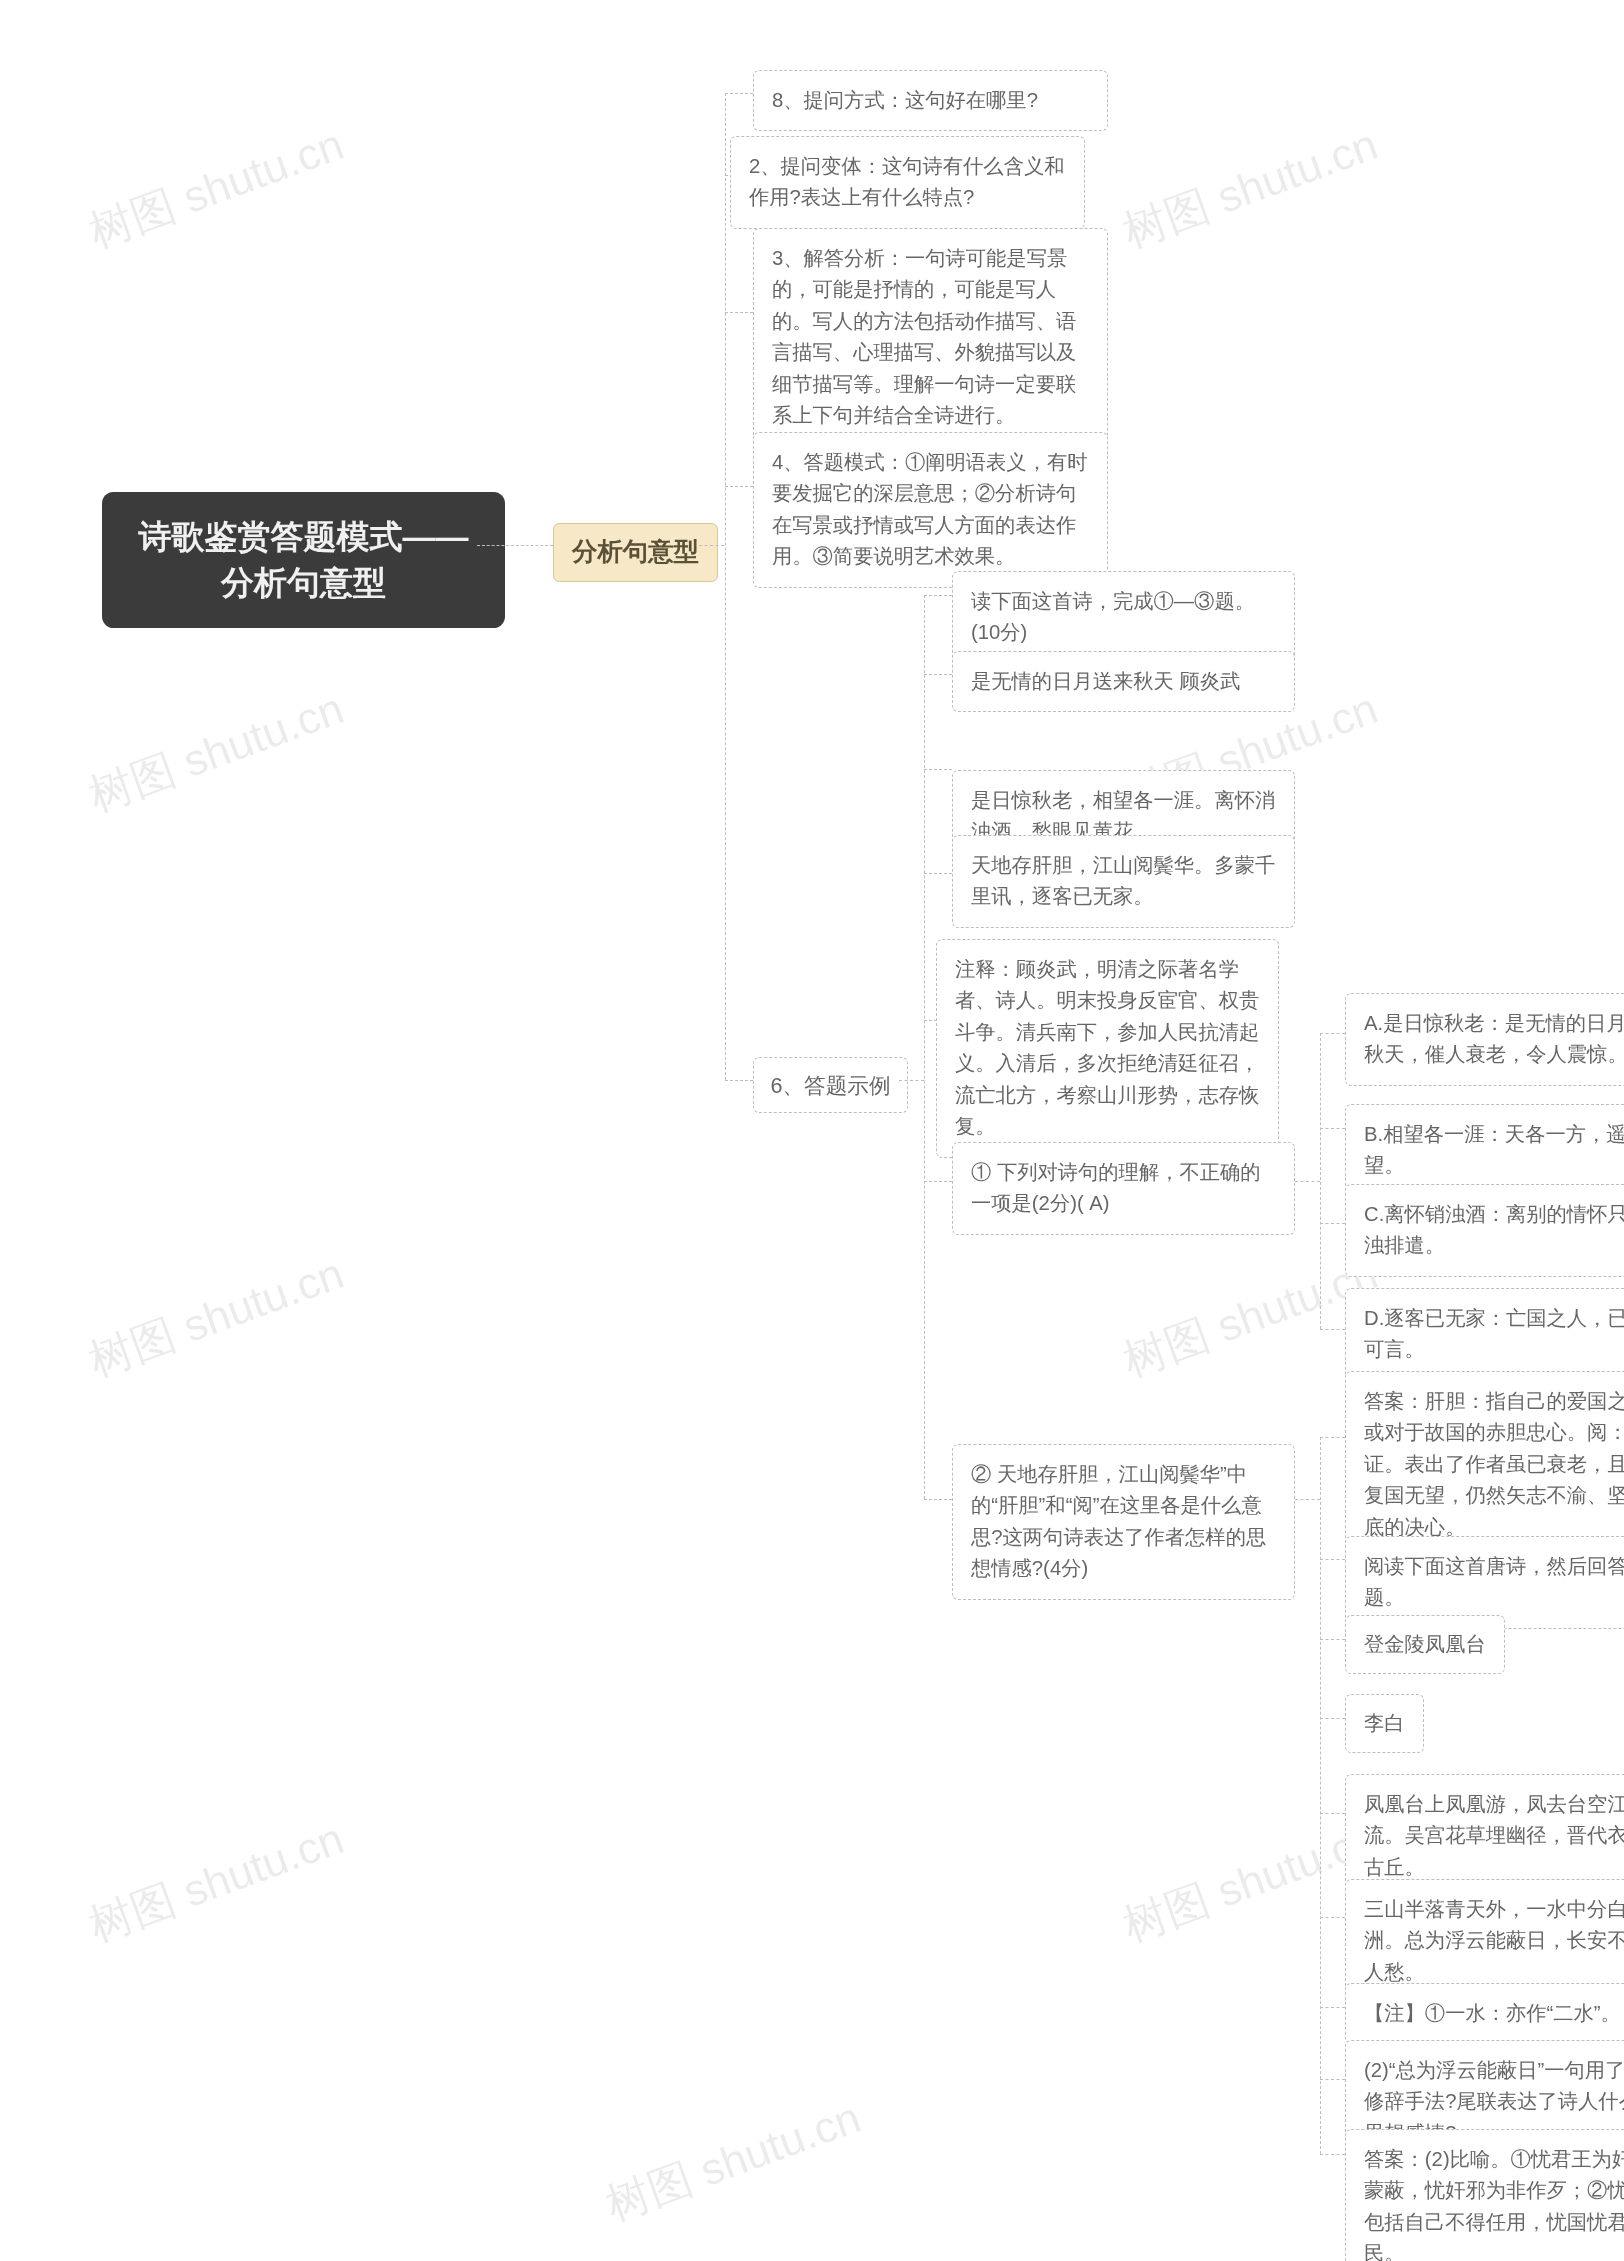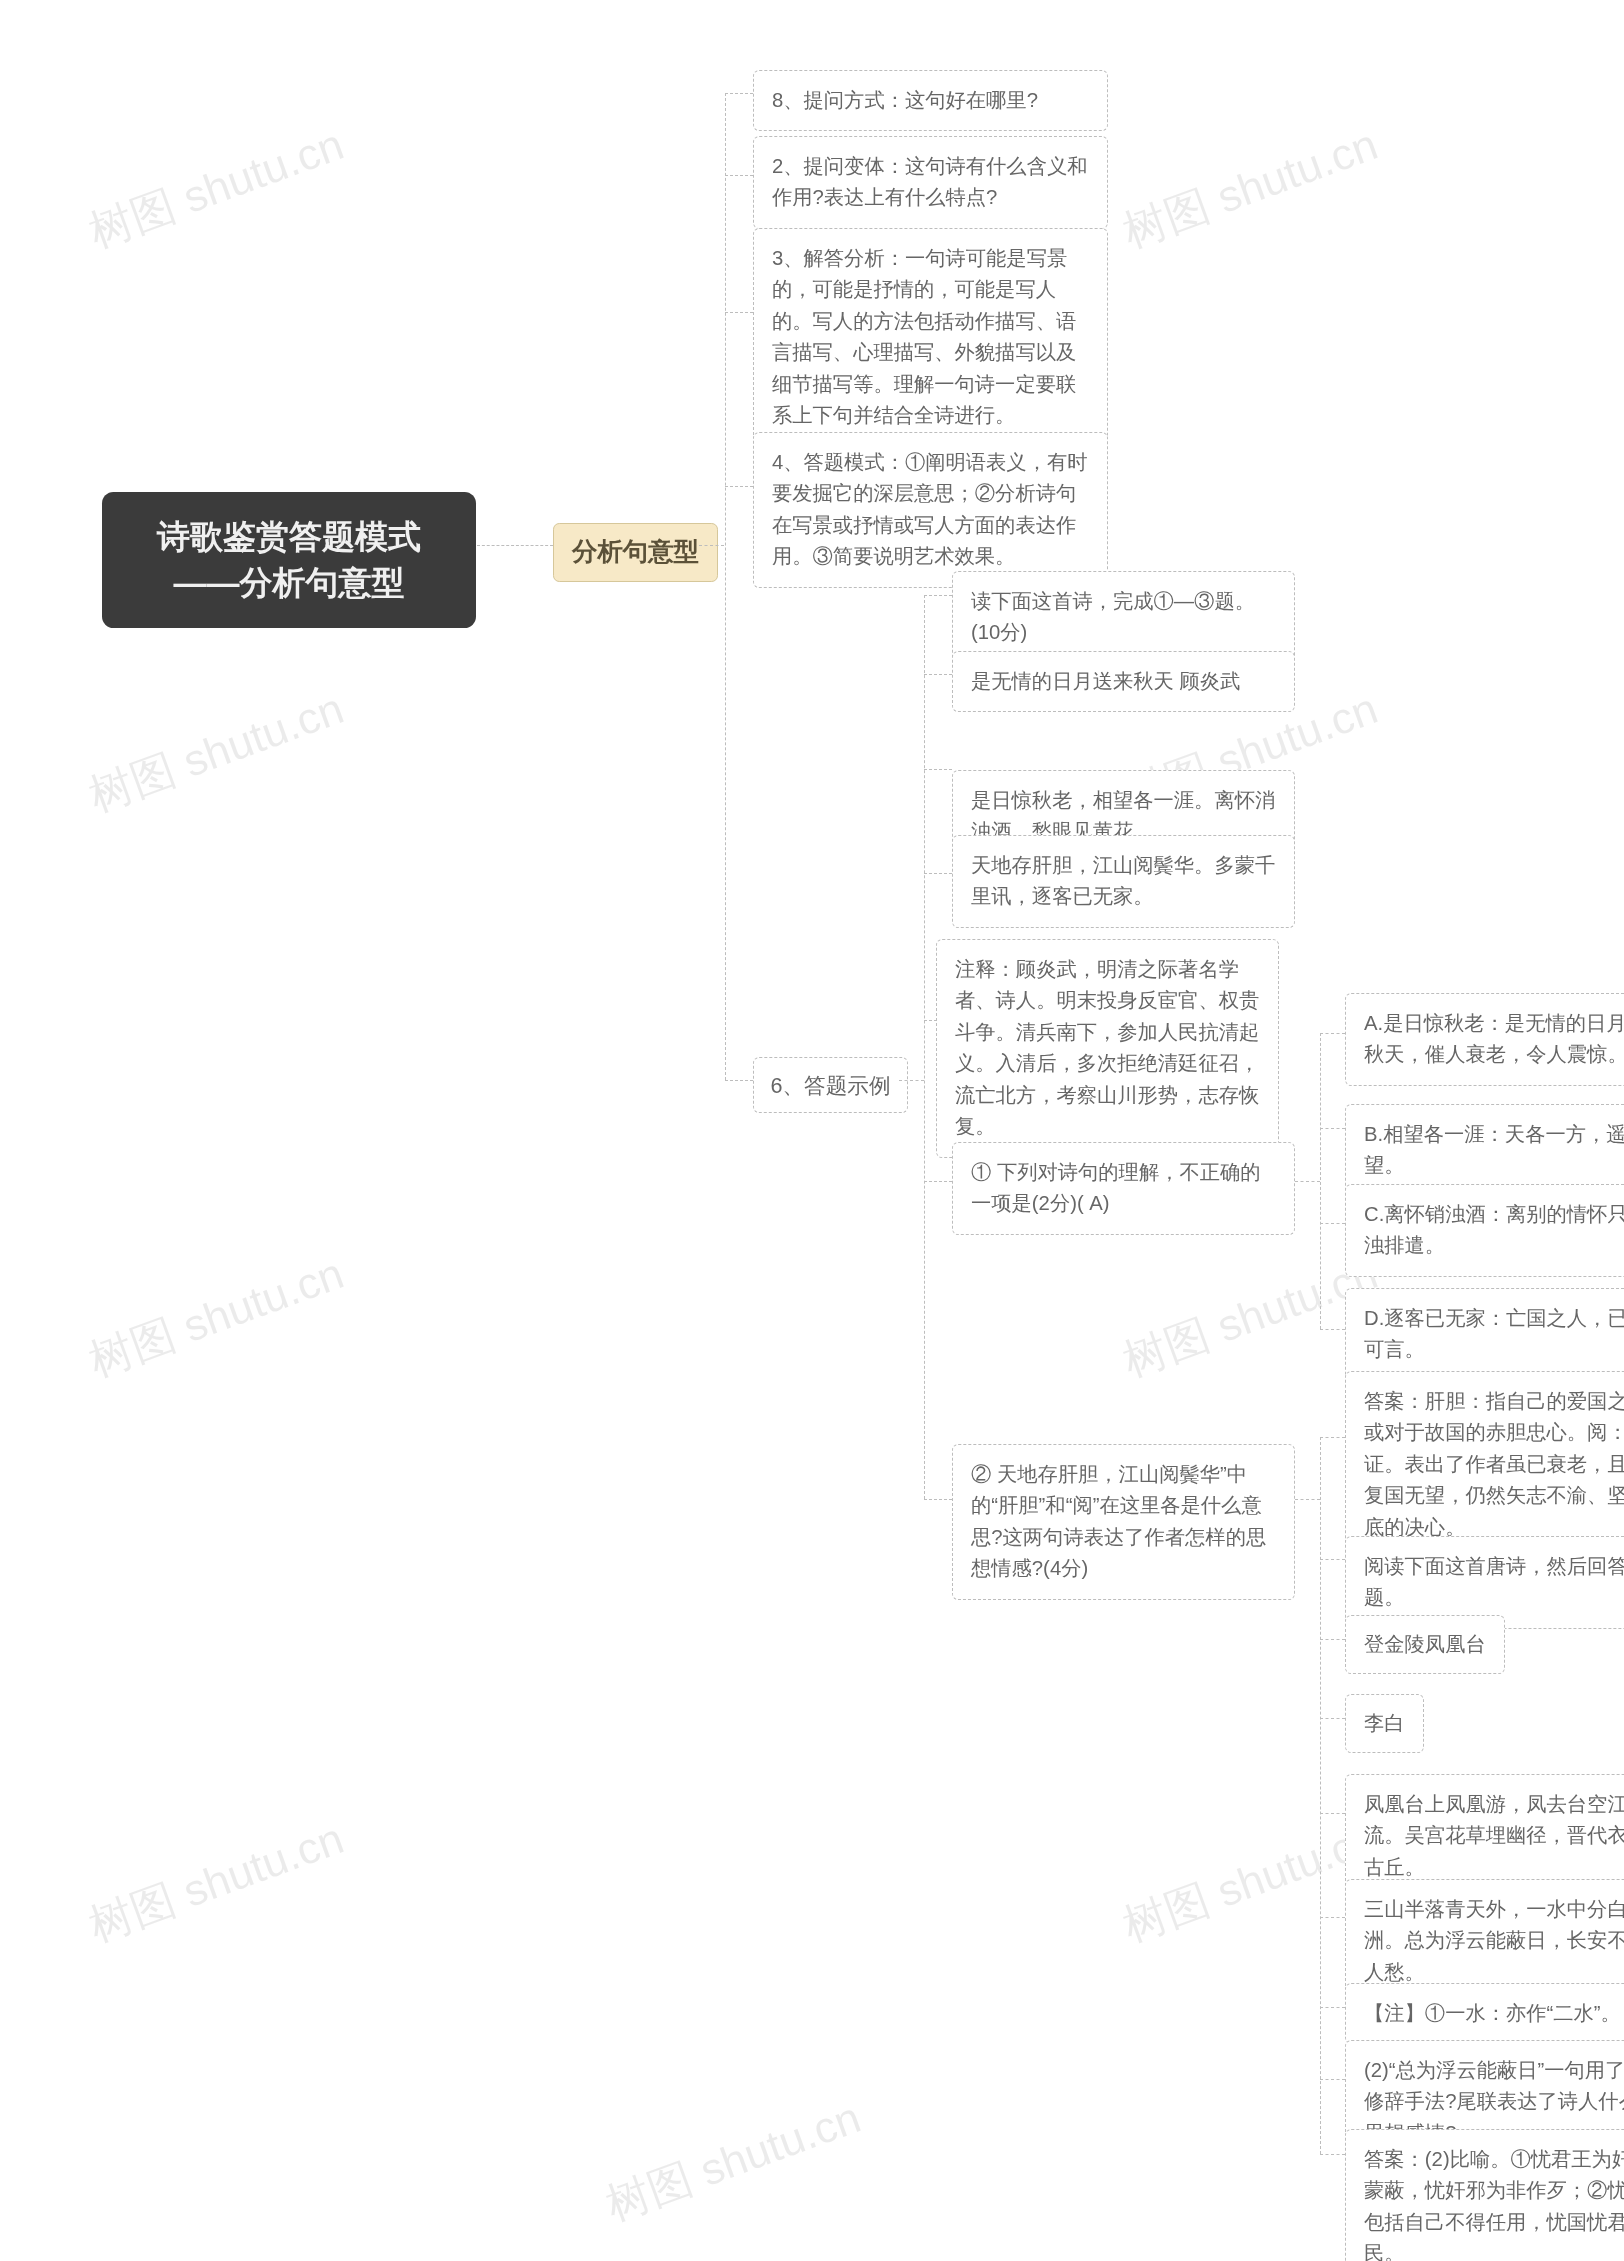--- a/index.html
+++ b/index.html
@@ -24,21 +24,21 @@
     font-weight: 400;
     pointer-events: none;
     user-select: none;
   }
 
   
   .root-node {
     position: absolute;
     left: 102px;
     top: 492px;
-    width: 374px;
+    width: 403px;
     background: #3b3b3b;
     color: #f0f0f0;
     border-radius: 11.4px;
     padding: 21.6px 25.4px;
     font-size: 33px;
     font-weight: 700;
     text-align: center;
     line-height: 1.4;
     box-sizing: border-box;
   }
@@ -117,21 +117,21 @@
 
 <div class="l2-node">分析句意型</div>
 
 <div class="hline" style="left:699px; top:545px; width:25.4px;"></div>
 <div class="vline" style="left:725px; top:93px; height:987px;"></div>
 
 <div class="hline" style="left:725px; top:93px; width:28px;"></div>
 <div class="leaf w560" style="left:753px; top:70px;">8、提问方式：这句好在哪里?</div>
 
 <div class="hline" style="left:725px; top:175px; width:28px;"></div>
-<div class="leaf w560" style="left:753px; top:136px;">2、提问变体：这句诗有什么含义和作用?表达上有什么特点?</div>
+<div class="leaf w560" style="left:730px; top:136px;">2、提问变体：这句诗有什么含义和作用?表达上有什么特点?</div>
 
 <div class="hline" style="left:725px; top:312px; width:28px;"></div>
 <div class="leaf w560" style="left:753px; top:228px;">3、解答分析：一句诗可能是写景的，可能是抒情的，可能是写人的。写人的方法包括动作描写、语言描写、心理描写、外貌描写以及细节描写等。理解一句诗一定要联系上下句并结合全诗进行。</div>
 
 <div class="hline" style="left:725px; top:486px; width:28px;"></div>
 <div class="leaf w560" style="left:753px; top:432px;">4、答题模式：①阐明语表义，有时要发掘它的深层意思；②分析诗句在写景或抒情或写人方面的表达作用。③简要说明艺术效果。</div>
 
 <div class="hline" style="left:725px; top:1080px; width:28px;"></div>
 <div class="branch-label" style="left:753px; top:1057px;">6、答题示例</div>
 

